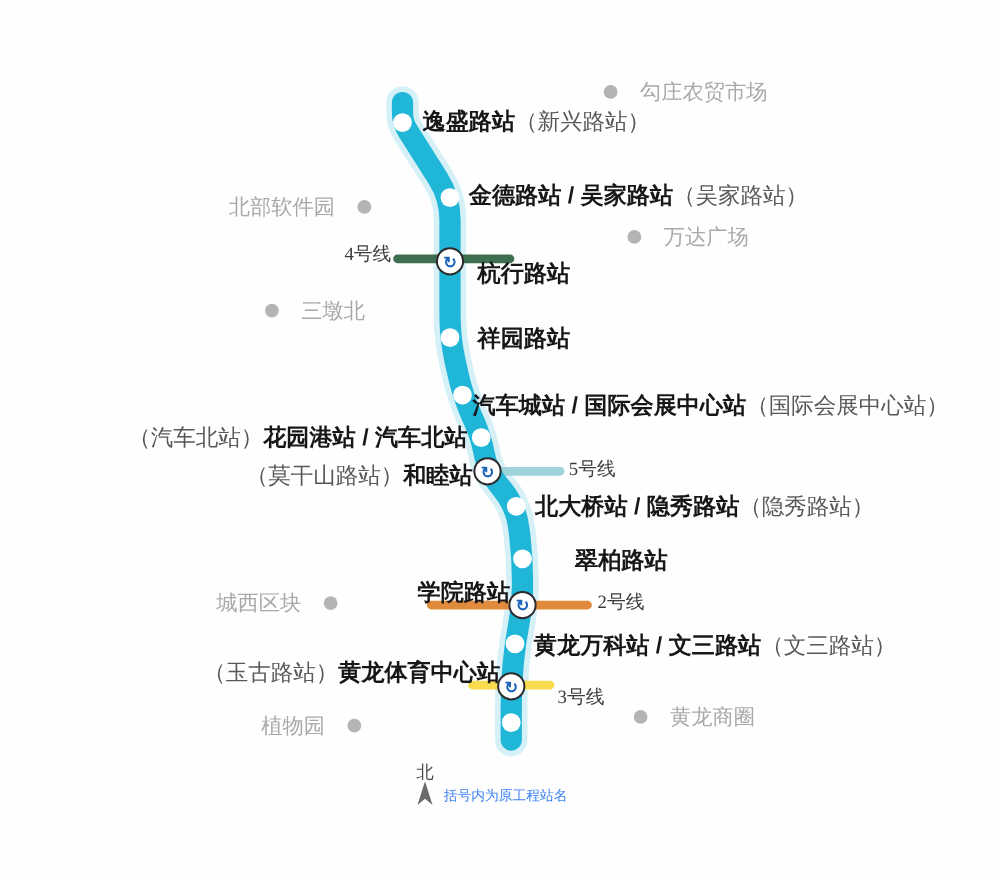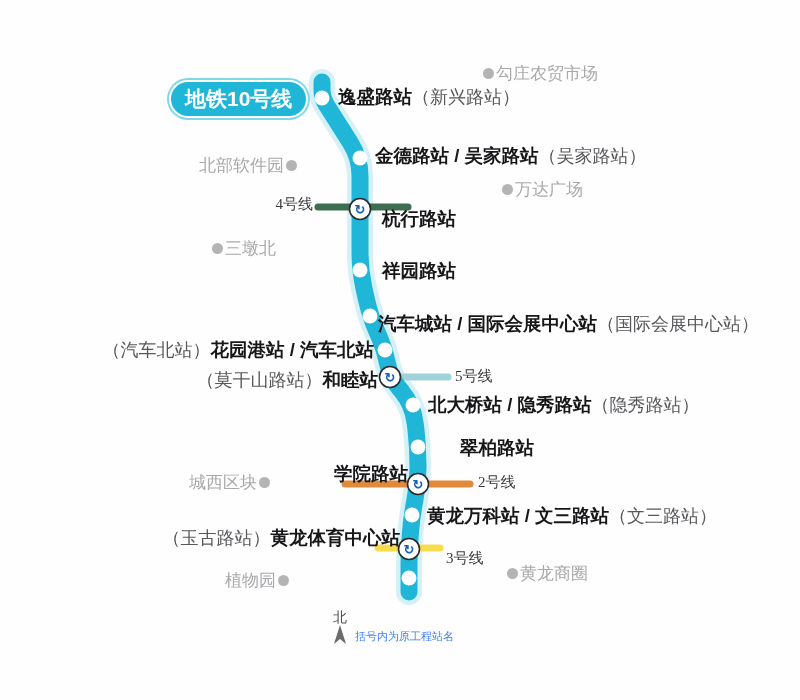--- a/index.html
+++ b/index.html
@@ -62,21 +62,21 @@
   }
   
   .poi {
     position: absolute;
     white-space: nowrap;
     font-size: 17px;
     color: #a9a9ac;
     line-height: 1;
     display: flex;
     align-items: center;
-    gap: 2px;
+    gap: 18px;
   }
   .poi.left { transform: translateX(-100%); }
   .poi .dot {
     display: inline-block;
     width: 11px;
     height: 11px;
     border-radius: 50%;
     background: #b4b4b7;
     flex: 0 0 auto;
   }
@@ -167,21 +167,20 @@
       </g>
       <g>
         <circle cx="409" cy="549" r="10.5" fill="#ffffff" stroke="#2b2b2e" stroke-width="1.6"></circle>
         <text x="409" y="554.2" text-anchor="middle" font-size="13" font-weight="bold" fill="#1a63b8" font-family="&quot;Liberation Sans&quot;, sans-serif">↻</text>
       </g>
       <g>
         <circle cx="409" cy="578" r="7.5" fill="#ffffff"></circle>
       </g>
     </svg>
 
-  <div class="title-badge">地铁10号线</div>
 
   <div id="station-labels">
       <div class="stn-label right" style="left: 338px; top: 88px;"><span>逸盛路站</span><span class="orig">（新兴路站）</span></div>
       <div class="stn-label right" style="left: 375px; top: 147px;"><span>金德路站 / 吴家路站</span><span class="orig">（吴家路站）</span></div>
       <div class="stn-label right" style="left: 382px; top: 210px;"><span>杭行路站</span></div>
       <div class="stn-label right" style="left: 382px; top: 262px;"><span>祥园路站</span></div>
       <div class="stn-label right" style="left: 378px; top: 315px;"><span>汽车城站 / 国际会展中心站</span><span class="orig">（国际会展中心站）</span></div>
       <div class="stn-label left" style="left: 374px; top: 341px;"><span class="orig">（汽车北站）</span><span>花园港站 / 汽车北站</span></div>
       <div class="stn-label left" style="left: 378px; top: 371px;"><span class="orig">（莫干山路站）</span><span>和睦站</span></div>
       <div class="stn-label right" style="left: 428px; top: 396px;"><span>北大桥站 / 隐秀路站</span><span class="orig">（隐秀路站）</span></div>

